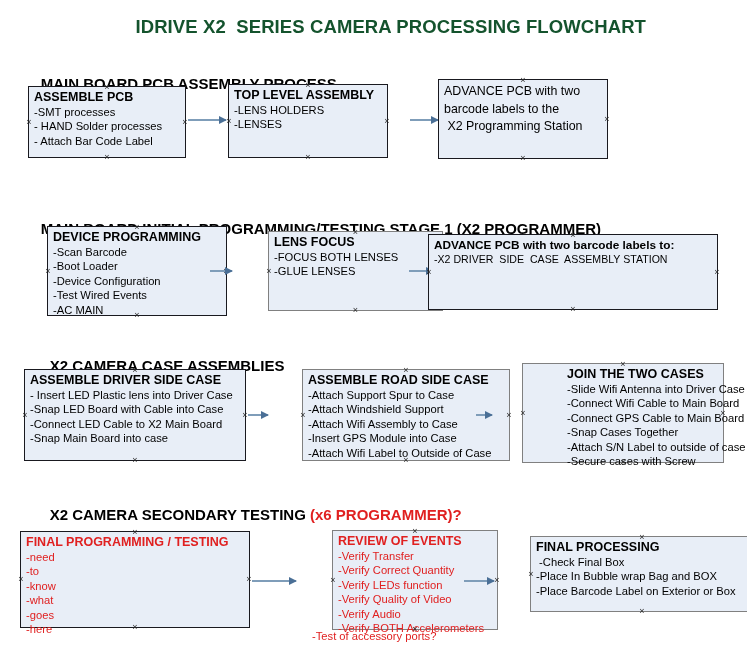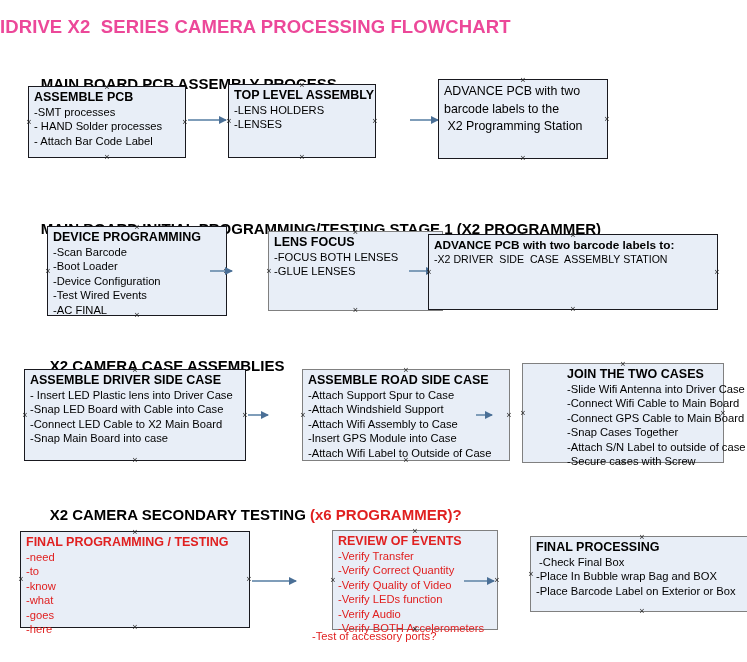--- a/index.html
+++ b/index.html
@@ -18,24 +18,24 @@
     position: relative;
     width: 747px;
     height: 662px;
   }
 
   .doc-title {
     position: absolute;
     left: 0;
     top: 16px;
     width: 646px;
-    text-align: left;
+    text-align: right;
     font-size: 18.5px;
     font-weight: bold;
-    color: #ec4899;
+    color: #14532d;
     letter-spacing: 0.1px;
     white-space: pre;
   }
 
   .section-head {
     position: absolute;
     font-size: 15px;
     font-weight: bold;
     color: #000000;
     white-space: pre;
@@ -136,21 +136,21 @@
       <div class="ln">- Attach Bar Code Label</div>
     </div>
     <span class="handle" style="left:50%; top:0;"></span>
     <span class="handle" style="left:50%; top:100%;"></span>
     <span class="handle" style="left:0; top:50%;"></span>
     <span class="handle" style="left:100%; top:50%;"></span>
   </div>
 
   <div class="arrow" style="left:188px; top:119px; width:38px;"></div>
 
-  <div class="node" style="left:228px; top:84px; width:148px; height:74px;">
+  <div class="node" style="left:228px; top:84px; width:160px; height:74px;">
     <div class="node-title">TOP LEVEL ASSEMBLY</div>
     <div class="node-lines">
       <div class="ln">-LENS HOLDERS</div>
       <div class="ln">-LENSES</div>
     </div>
     <span class="handle" style="left:50%; top:0;"></span>
     <span class="handle" style="left:50%; top:100%;"></span>
     <span class="handle" style="left:0; top:50%;"></span>
     <span class="handle" style="left:100%; top:50%;"></span>
   </div>
@@ -172,21 +172,21 @@
     <span>MAIN BOARD INITIAL PROGRAMMING/TESTING STAGE 1 (X2 PROGRAMMER)</span>
   </div>
 
   <div class="node" style="left:28px; top:226px; width:180px; height:90px;margin-left:19px;">
     <div class="node-title">DEVICE PROGRAMMING</div>
     <div class="node-lines">
       <div class="ln">-Scan Barcode</div>
       <div class="ln">-Boot Loader</div>
       <div class="ln">-Device Configuration</div>
       <div class="ln">-Test Wired Events</div>
-      <div class="ln">-AC FINAL</div>
+      <div class="ln">-AC MAIN</div>
     </div>
     <span class="handle" style="left:50%; top:0;"></span>
     <span class="handle" style="left:50%; top:100%;"></span>
     <span class="handle" style="left:0; top:50%;"></span>
     <span class="handle" style="left:100%; top:50%;"></span>
   </div>
 
   <div class="arrow" style="left:210px; top:270px; width:22px;"></div>
 
   <div class="node gray-border" style="left:232px; top:231px; width:175px; height:80px;">
@@ -287,22 +287,22 @@
     <span class="handle" style="left:100%; top:50%;"></span>
   </div>
 
   <div class="arrow" style="left:252px; top:580px; width:44px;"></div>
 
   <div class="node gray-border" style="left:296px; top:530px; width:166px; height:100px;">
     <div class="node-title red">REVIEW OF EVENTS</div>
     <div class="node-lines red">
       <div class="ln">-Verify Transfer</div>
       <div class="ln">-Verify Correct Quantity</div>
+      <div class="ln">-Verify LEDs function</div>
       <div class="ln">-Verify Quality of Video</div>
-      <div class="ln">-Verify LEDs function</div>
       <div class="ln">-Verify Audio</div>
       <div class="ln">-Verify BOTH Accelerometers</div>
     </div>
     <span class="handle" style="left:50%; top:0;"></span>
     <span class="handle" style="left:50%; top:100%;"></span>
     <span class="handle" style="left:0; top:50%;"></span>
     <span class="handle" style="left:100%; top:50%;"></span>
   </div>
 
   <div class="overflow-line" style="left:312px; top:630px;">-Test of accessory ports?</div>

